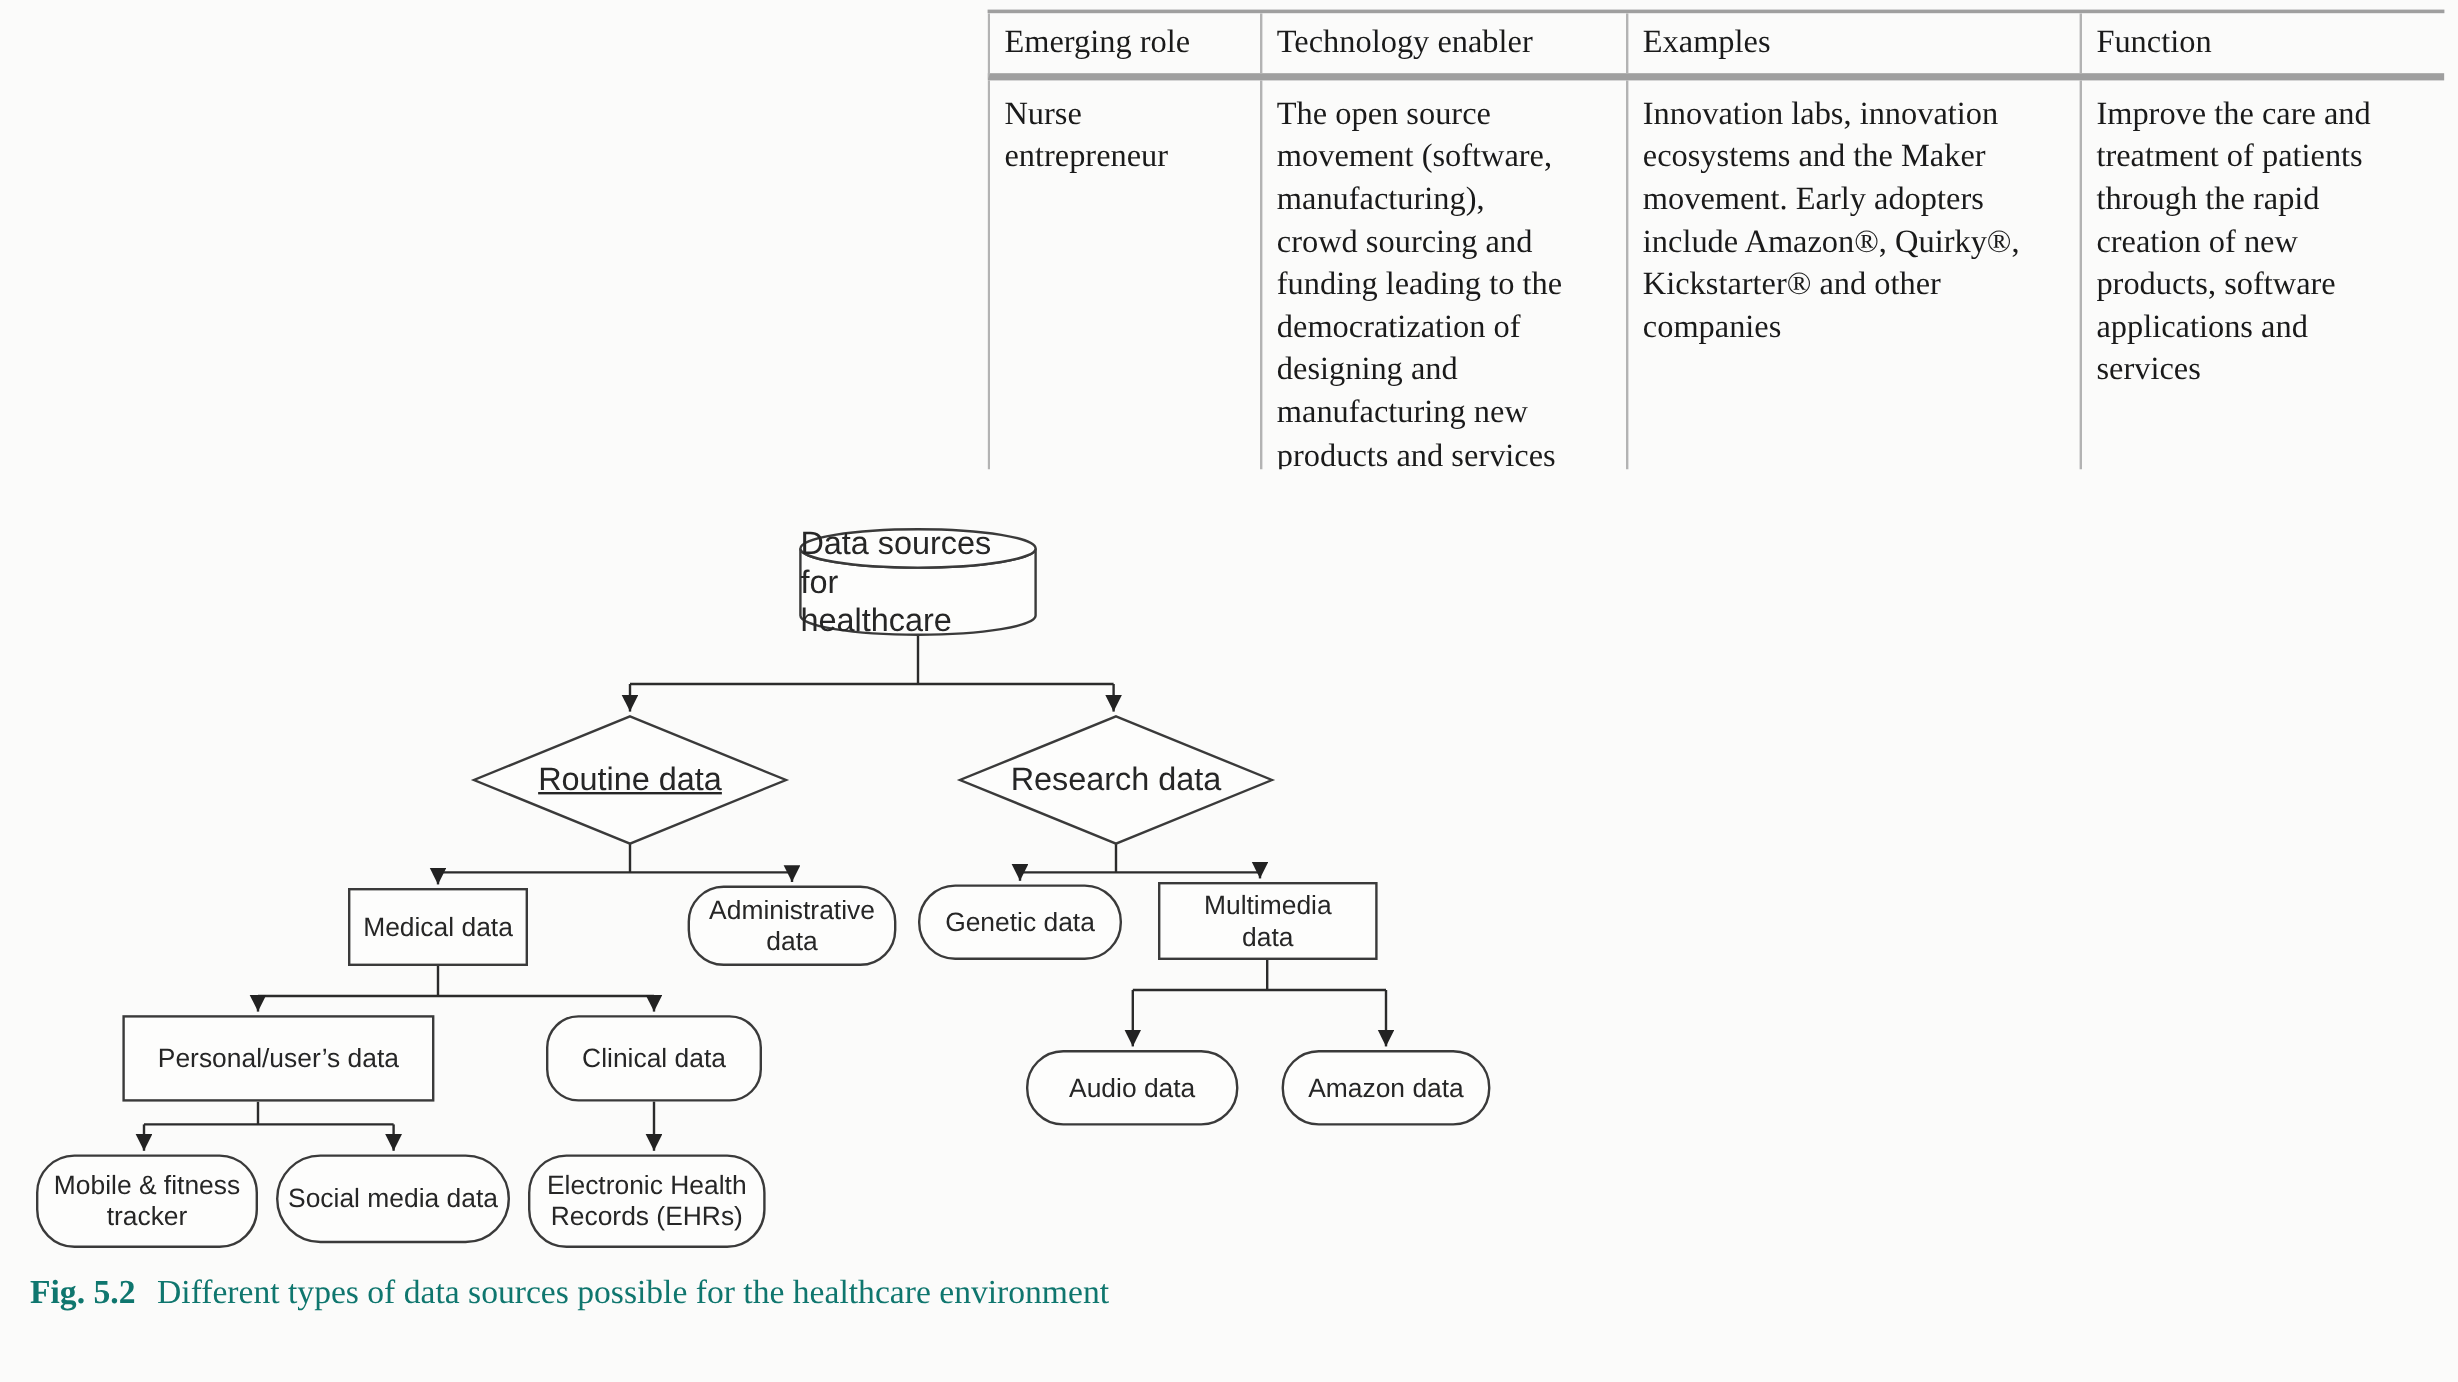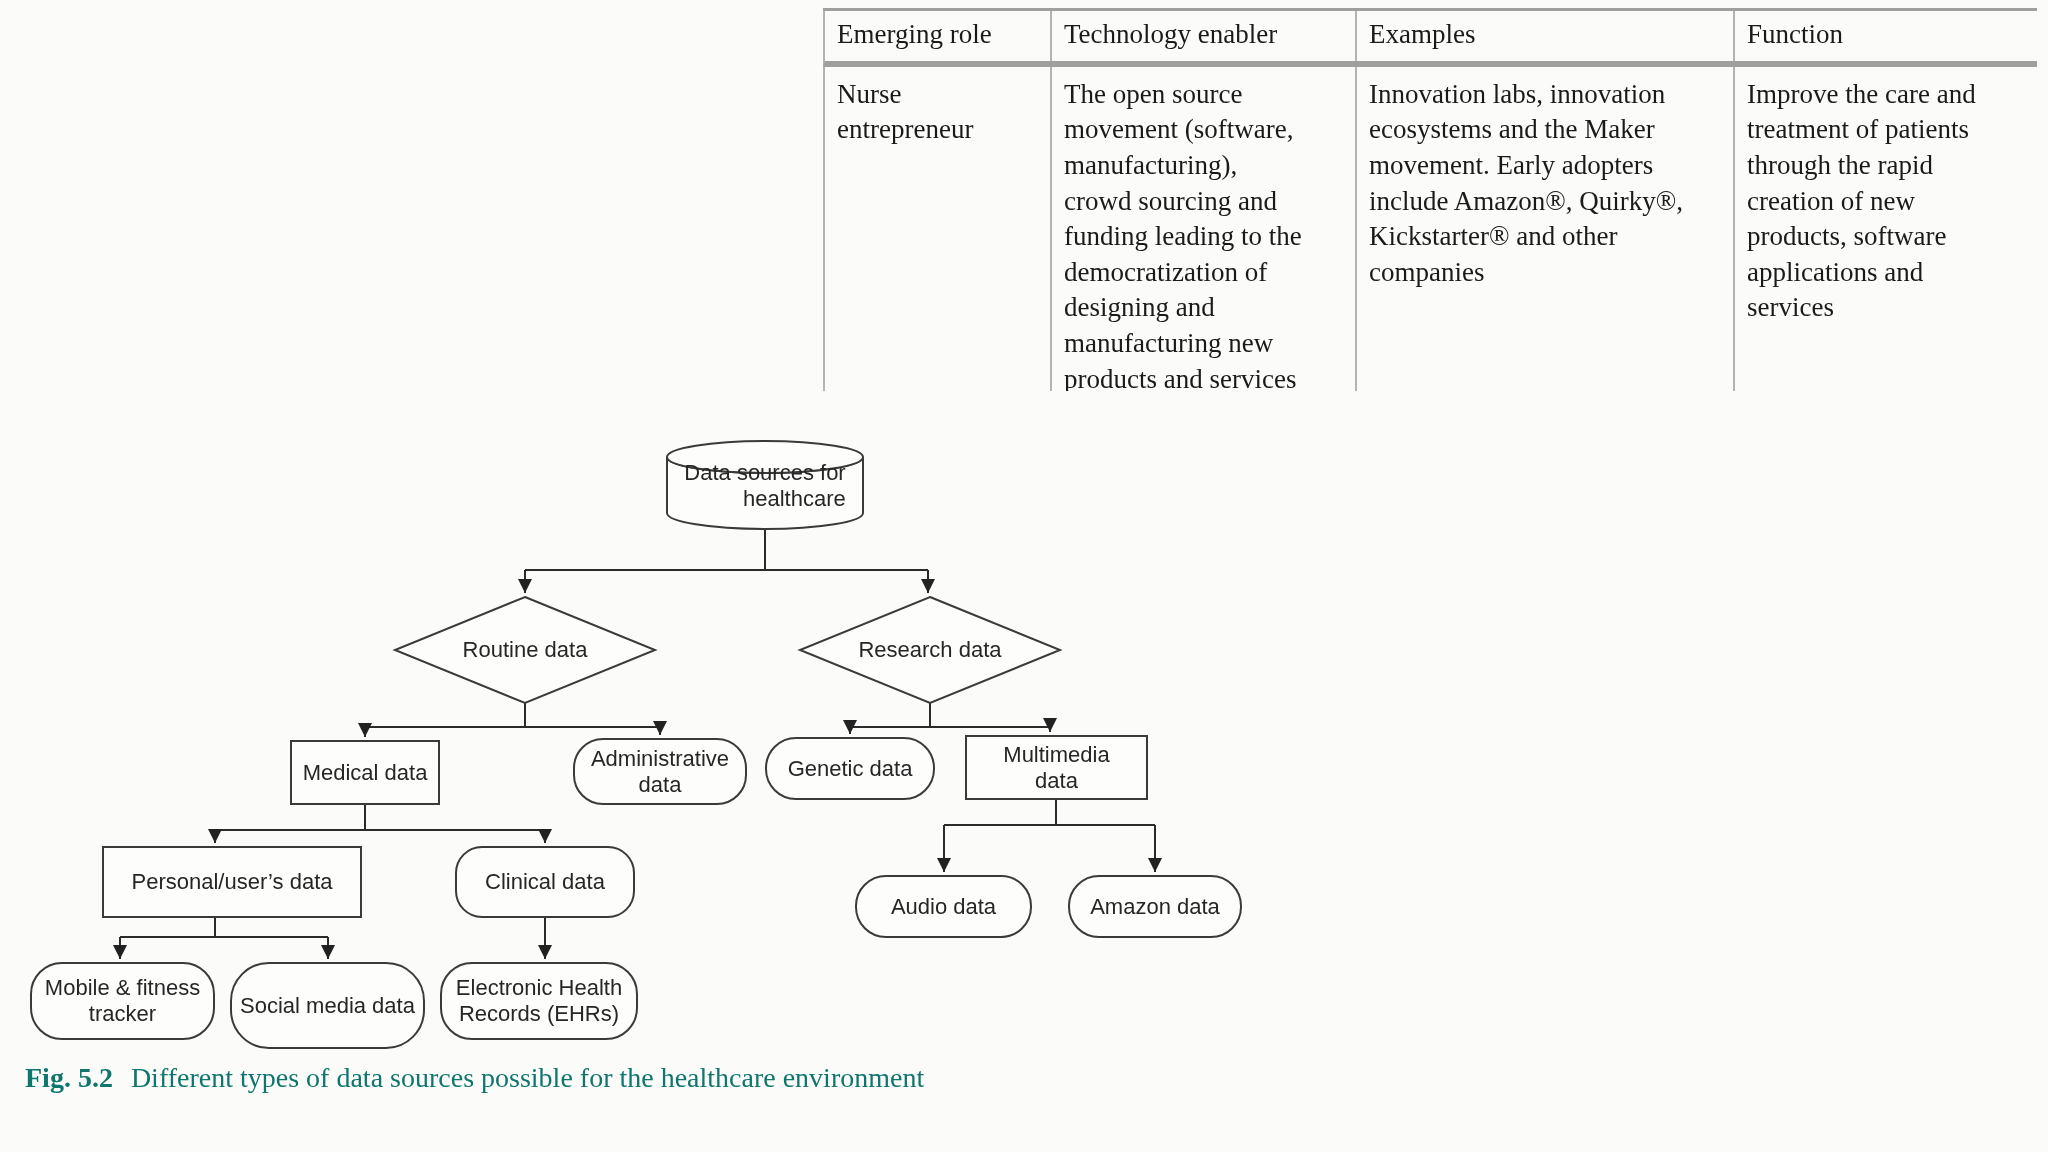--- a/index.html
+++ b/index.html
@@ -39,21 +39,21 @@
   .diagram svg{position:absolute;left:0;top:0;}
   .node{
     position:absolute;background:#fdfdfc;border:2px solid #3a3a3a;
     display:flex;align-items:center;justify-content:center;
     text-align:center;font-size:22px;line-height:1.18;
     white-space:pre-line;box-sizing:border-box;
   }
   .stadium{border-radius:34px;}
   .shape-label{
     position:absolute;display:flex;align-items:center;justify-content:center;
-    text-align:right;font-size:22px;line-height:1.18;white-space:pre-line;
+    text-align:left;font-size:27px;line-height:1.18;white-space:pre-line;
   }
 
   
   .caption{
     position:absolute;left:25px;top:1062px;width:1500px;
     font-family:"Liberation Serif", serif;font-size:28px;color:#0f766e;
   }
   .caption .fig-label{font-weight:bold;margin-right:18px;}
 </style>
 </head>
@@ -135,35 +135,35 @@
       <path d="M667,57 A98,16 0 0 0 863,57 L863,113 A98,16 0 0 1 667,113 Z"></path>
       <ellipse cx="765" cy="57" rx="98" ry="16"></ellipse>
     </g>
 
     <polygon points="525,197 655,250 525,303 395,250" fill="#fdfdfc" stroke="#3a3a3a" stroke-width="2"></polygon>
     <polygon points="930,197 1060,250 930,303 800,250" fill="#fdfdfc" stroke="#3a3a3a" stroke-width="2"></polygon>
   </svg>
 
   <div class="shape-label" style="left:667px;top:55px;width:196px;height:62px;">Data sources for
 healthcare</div>
-  <div class="shape-label" style="left:395px;top:233px;width:260px;height:34px;">Routine data</div>
+  <div class="shape-label" style="left:395px;top:233px;width:260px;height:34px;text-decoration:underline;">Routine data</div>
   <div class="shape-label" style="left:800px;top:233px;width:260px;height:34px;">Research data</div>
 
   <div class="node" style="left:290px;top:340px;width:150px;height:65px;">Medical data</div>
   <div class="node stadium" style="left:573px;top:338px;width:174px;height:67px;border-radius:30px;">Administrative
 data</div>
   <div class="node stadium" style="left:765px;top:337px;width:170px;height:63px;border-radius:31px;">Genetic data</div>
   <div class="node" style="left:965px;top:335px;width:183px;height:65px;">Multimedia
 data</div>
   <div class="node" style="left:102px;top:446px;width:260px;height:72px;">Personal/user’s data</div>
   <div class="node" style="left:455px;top:446px;width:180px;height:72px;border-radius:27px;">Clinical data</div>
   <div class="node stadium" style="left:855px;top:475px;width:177px;height:63px;border-radius:31px;">Audio data</div>
   <div class="node stadium" style="left:1068px;top:475px;width:174px;height:63px;border-radius:31px;">Amazon data</div>
   <div class="node stadium" style="left:30px;top:562px;width:185px;height:78px;border-radius:32px;">Mobile &amp; fitness
 tracker</div>
-  <div class="node stadium" style="left:230px;top:562px;width:195px;height:87px;border-radius:39px;">Social media data</div>
+  <div class="node stadium" style="left:230px;top:562px;width:195px;height:74px;border-radius:39px;">Social media data</div>
   <div class="node stadium" style="left:440px;top:562px;width:198px;height:78px;border-radius:32px;">Electronic Health
 Records (EHRs)</div>
 </div>
 
 <div class="caption">
   <span class="fig-label">Fig. 5.2</span><span>Different types of data sources possible for the healthcare environment</span>
 </div>
 
 </body></html>

